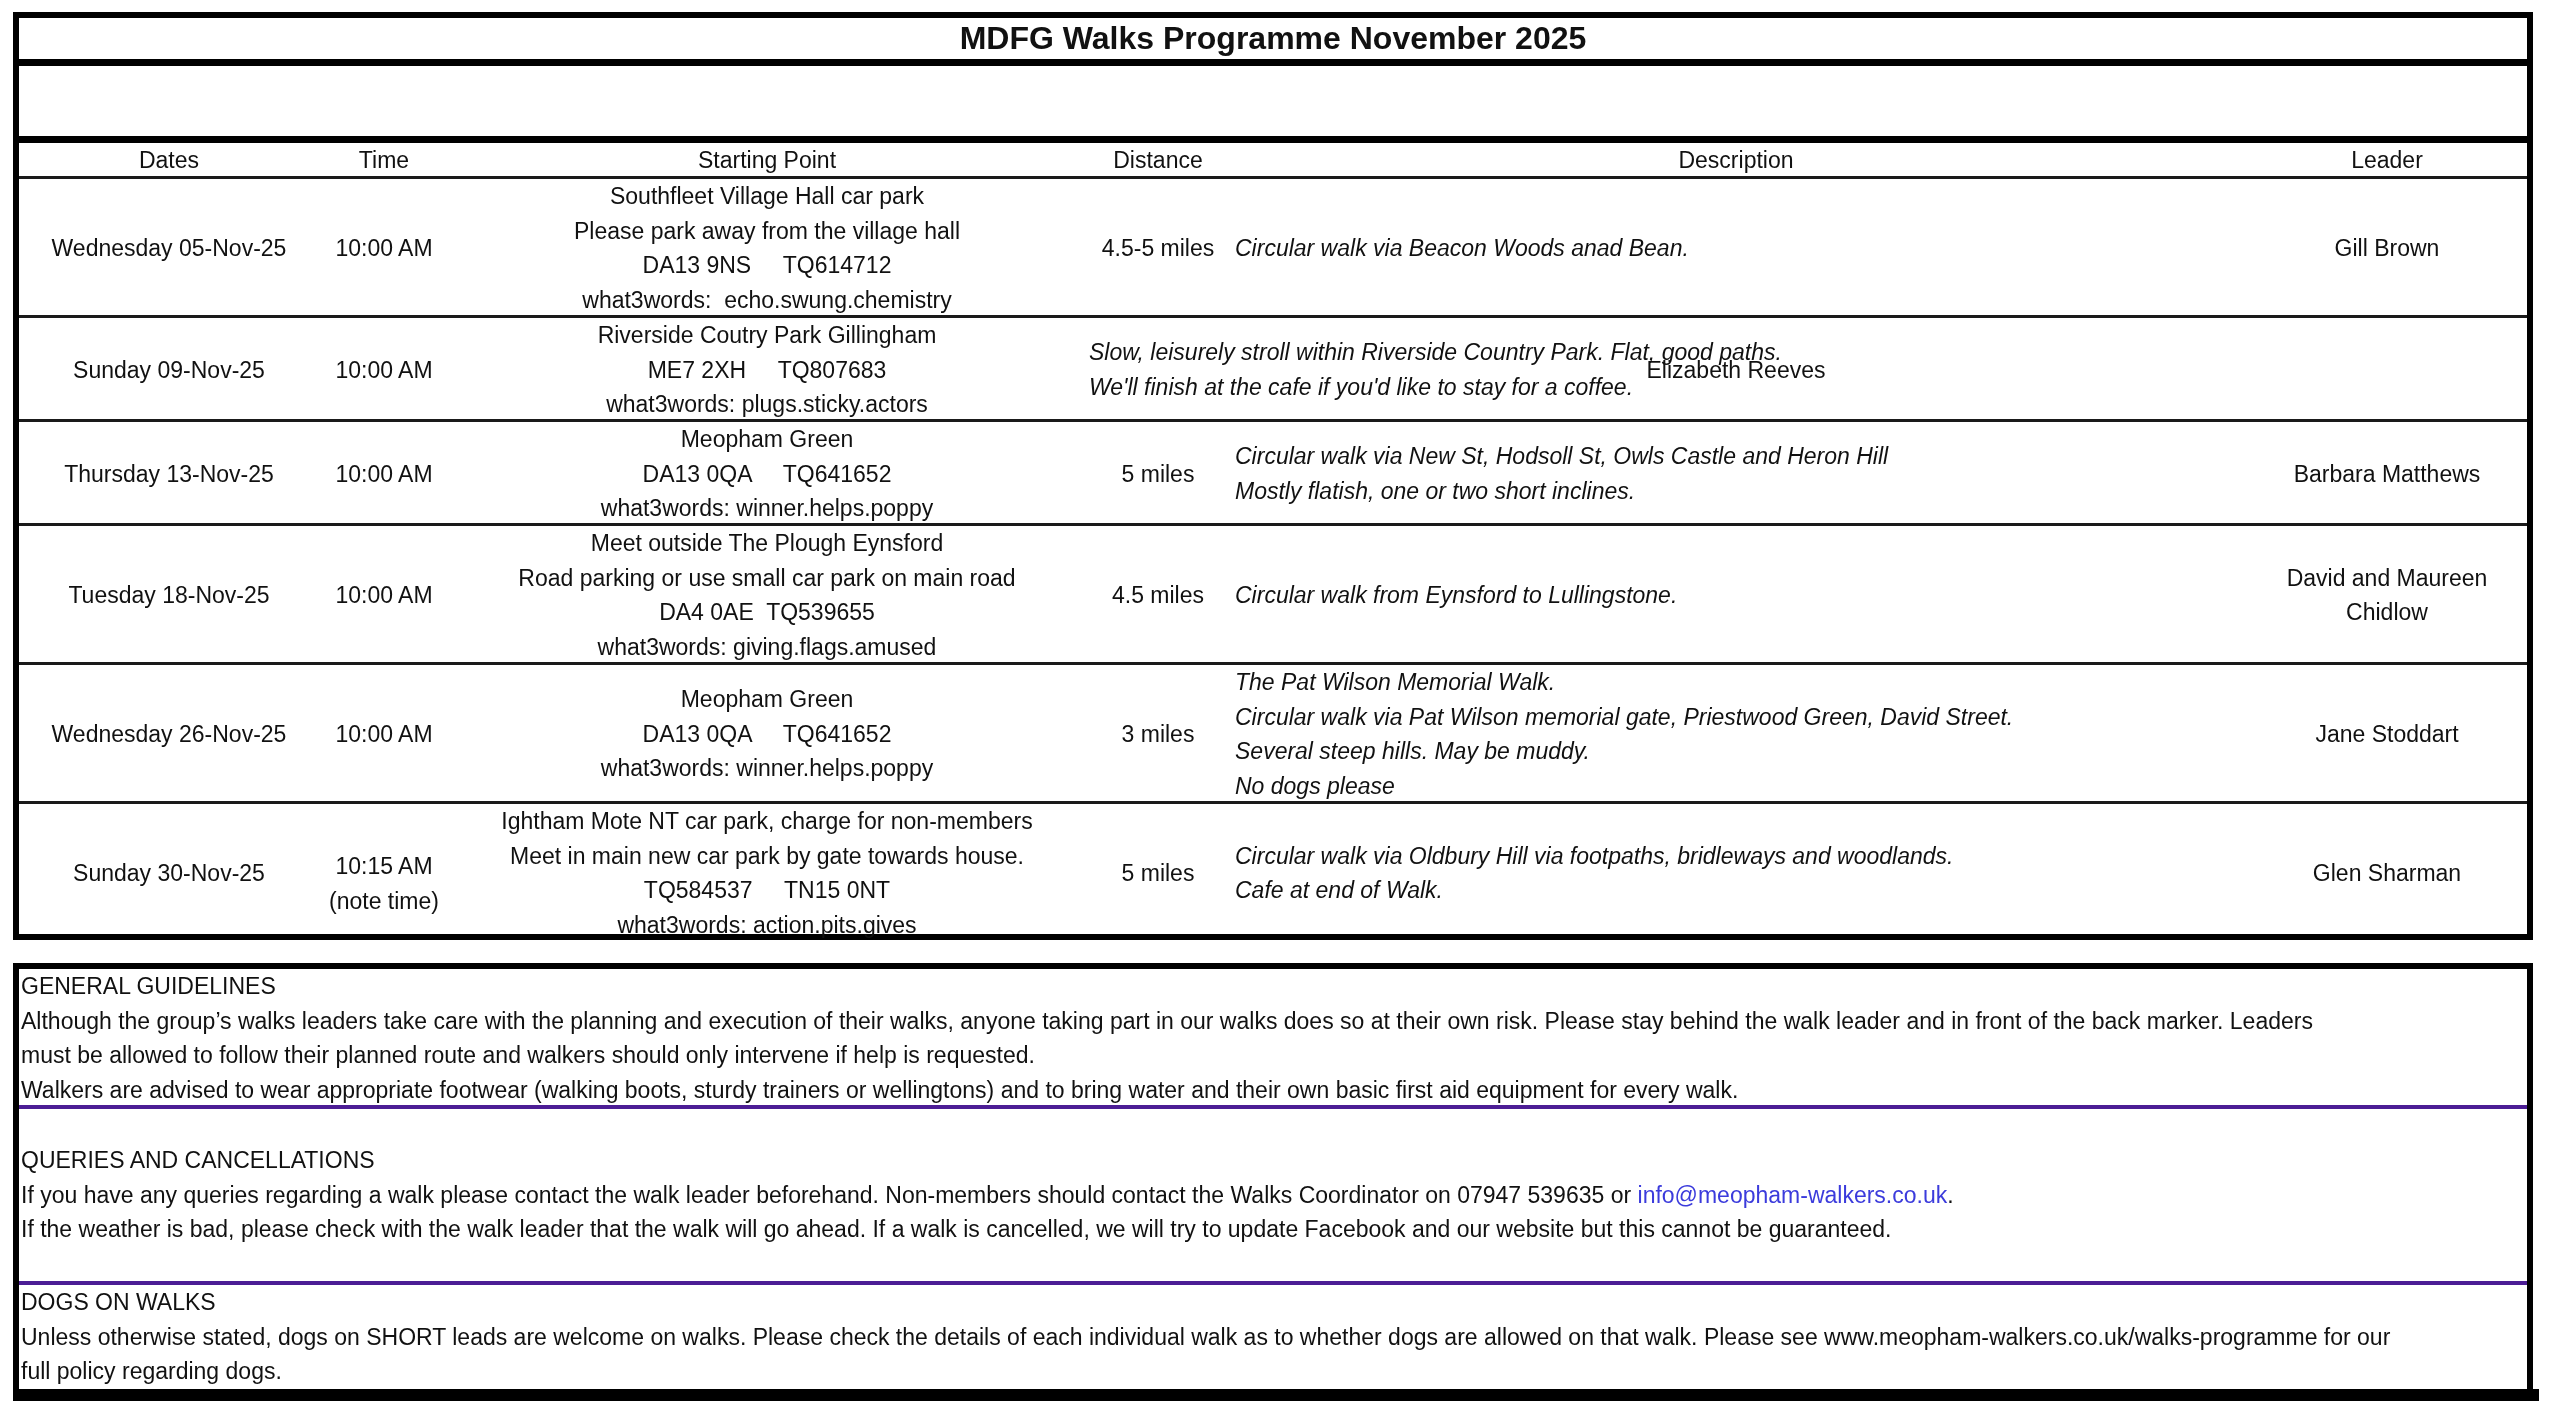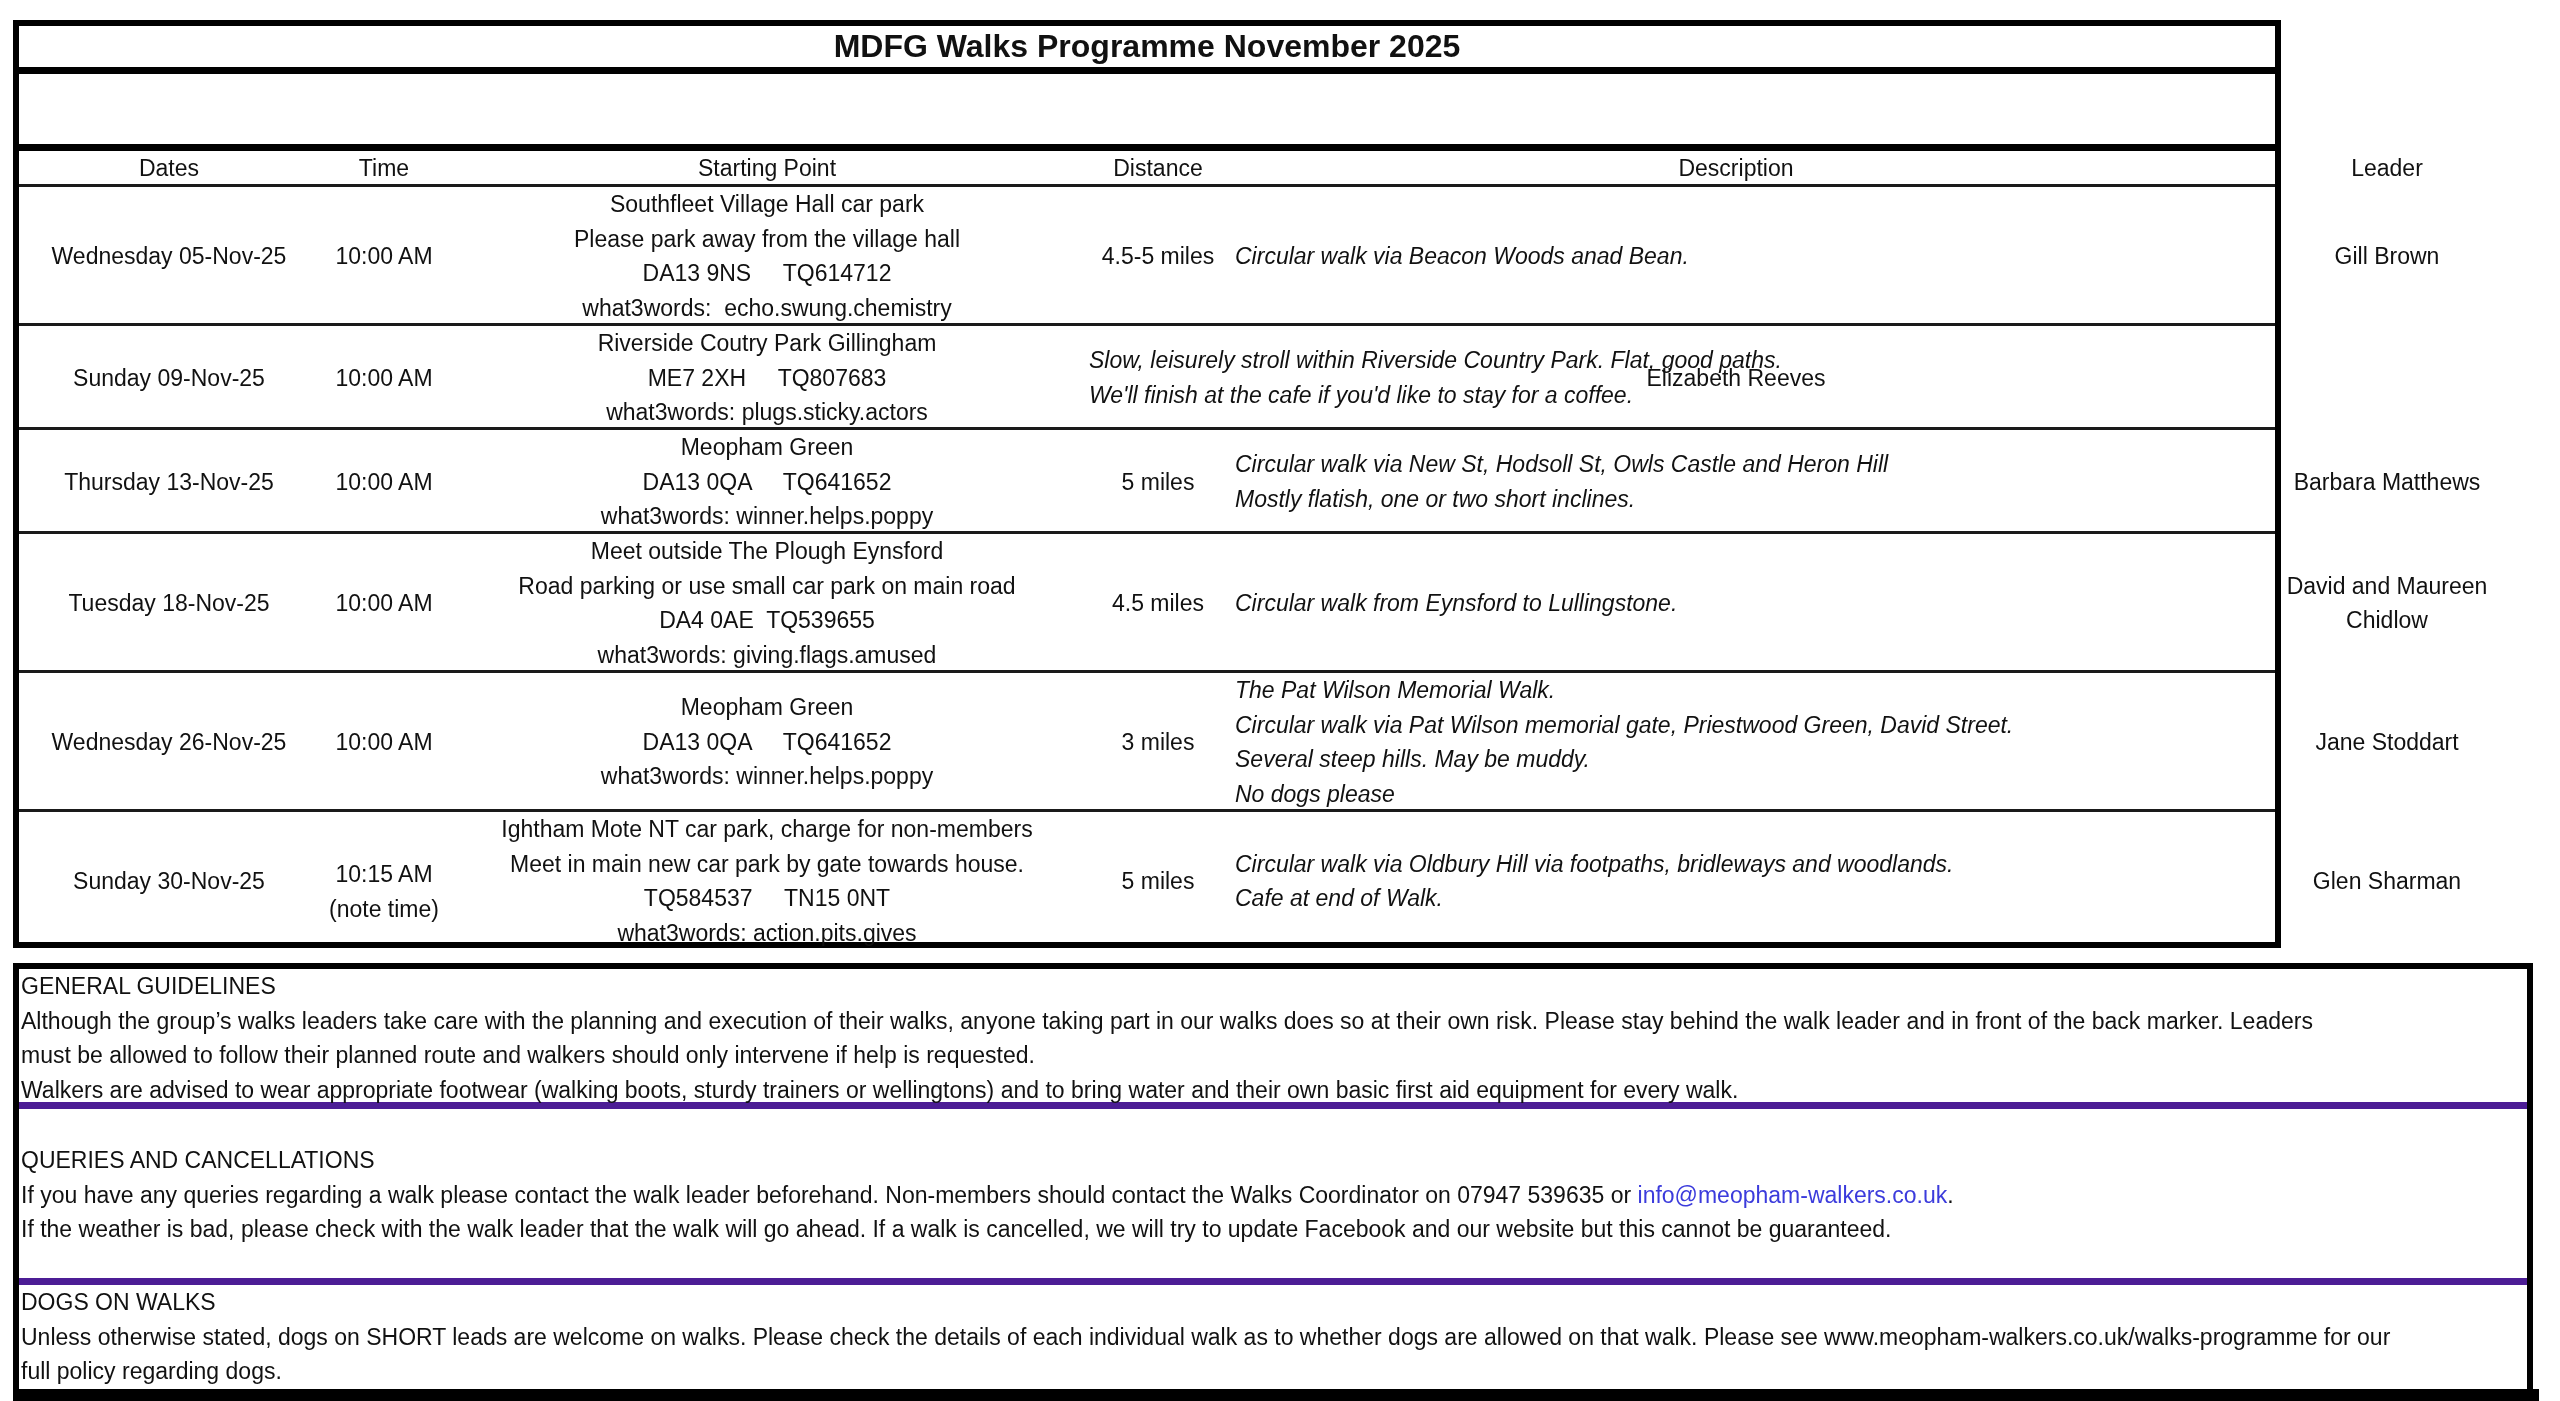--- a/index.html
+++ b/index.html
@@ -5,21 +5,21 @@
     html, body { margin: 0; padding: 0; background: #ffffff; }
     body {
       width: 2560px; height: 1401px; overflow: hidden; position: relative;
       font-family: "Liberation Sans", "DejaVu Sans", sans-serif;
       color: #111111;
     }
     .sheet { position: absolute; left: 13px; top: 4px; width: 2520px; }
 
     
     .programme {
-      position: absolute; left: 0; top: 16px; width: 2268px; height: 928px;
+      position: absolute; left: 0; top: 8px; width: 2520px; height: 928px;
       box-sizing: border-box; border: 6px solid #000;
     }
     .title-bar {
       height: 48px; box-sizing: border-box; border-bottom: 7px solid #000;
       display: flex; align-items: center; justify-content: center;
       font-weight: bold; font-size: 32px;
     }
     .blank-bar {
       height: 77px; box-sizing: border-box; border-bottom: 7px solid #000;
     }
@@ -44,21 +44,21 @@
     .r5 { height: 139px; }
     .r6 { height: 138px; }
     .line { display: block; }
 
     
     .info {
       position: absolute; left: 0; top: 959px; width: 2520px; height: 440px;
       box-sizing: border-box; border: 6px solid #000; border-bottom: none;
       font-size: 23px; line-height: 34.5px;
     }
-    .section { box-sizing: border-box; padding-left: 2px; border-bottom: 7px solid #4c1d95; }
+    .section { box-sizing: border-box; padding-left: 2px; border-bottom: 4px solid #4c1d95; }
     .sec-general { height: 140px; padding-top: 0px; }
     .sec-queries { height: 176px; padding-top: 34px; }
     .sec-dogs { height: 118px; padding-top: 0px; border-bottom: none; }
     .section p { margin: 0; }
     .email { color: #3b3bdc; }
     .clipped-line {
       position: absolute; left: 0; bottom: 0; width: 2520px; height: 14px;
       background: #000; overflow: hidden;
     }
   </style>

